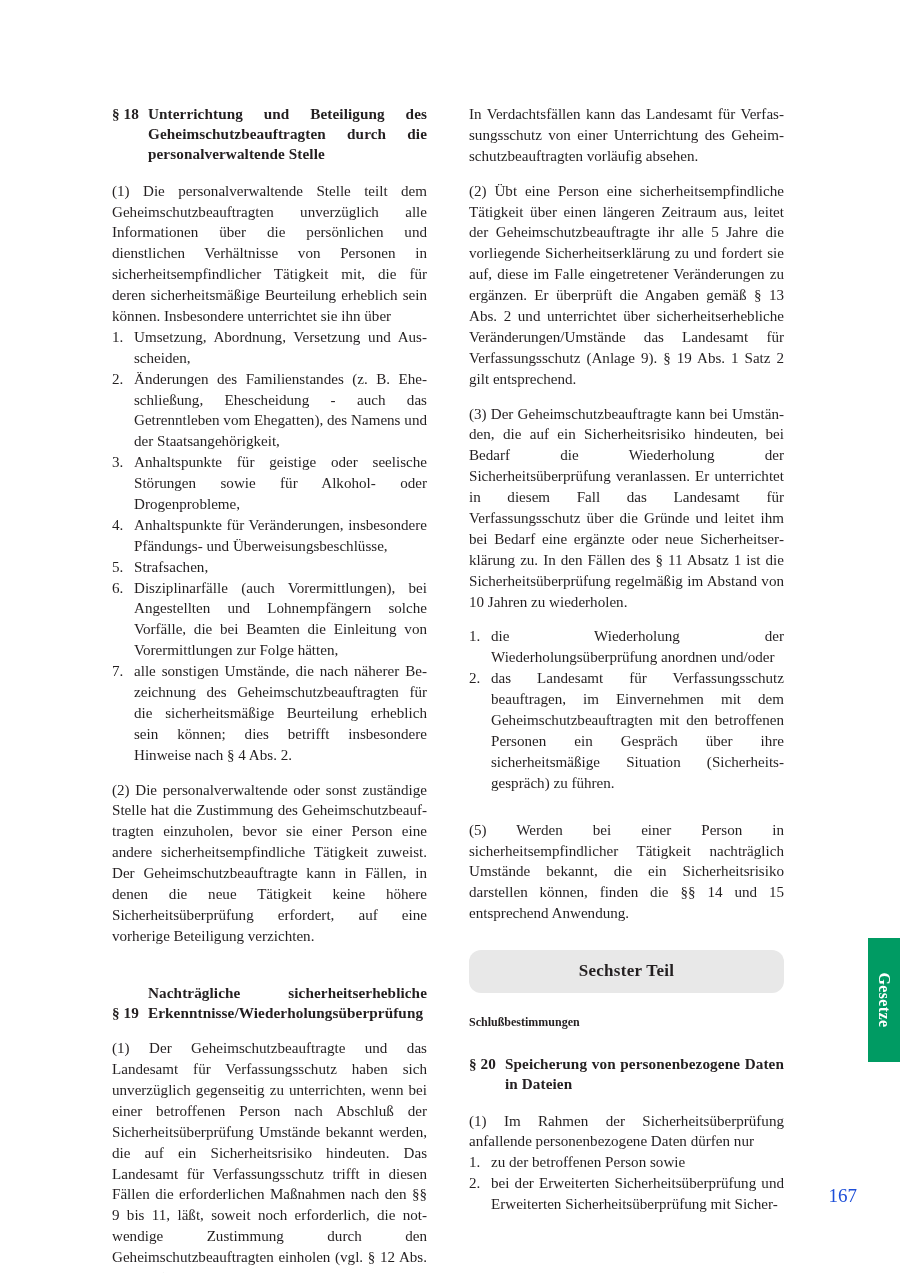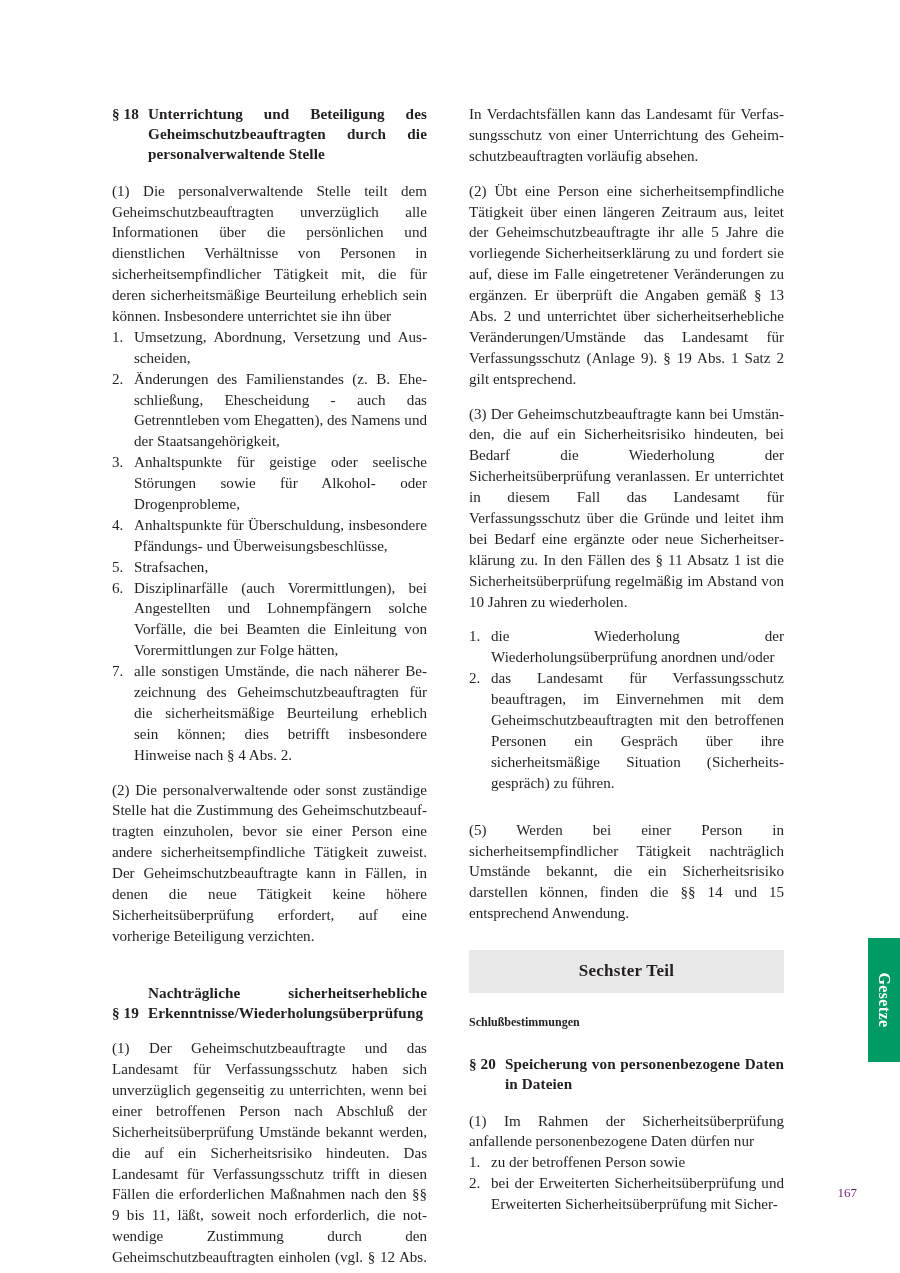--- a/index.html
+++ b/index.html
@@ -97,20 +97,21 @@
 
   
   .part-banner {
     background: #e8e8e8;
     text-align: center;
     font-weight: bold;
     font-size: 17px;
     letter-spacing: 0.3px;
     padding: 11px 0 12px 0;
     margin: 26px 0 22px 0;
+    border-radius: 12px;
   }
 
   .part-sub {
     font-weight: bold;
     font-size: 12px;
     margin: 0 0 24px 0;
   }
 
   
   .index-tab {
@@ -131,22 +132,22 @@
     color: #ffffff;
     font-weight: bold;
     font-size: 16px;
     letter-spacing: 0.4px;
   }
 
   .folio {
     position: absolute;
     right: 43px;
     top: 1185px;
-    font-size: 13px;
-    color: #701a75;
+    font-size: 19px;
+    color: #1d4ed8;
   }
 </style>
 </head>
 <body>
 
 <div class="page">
 
   <div class="columns">
 
     <div class="col">
@@ -166,21 +167,21 @@
         <li>
           <span class="mark">2.</span>
           <span class="txt">Änderungen des Familienstandes (z. B. Ehe­schließung, Ehescheidung - auch das Getrenntle­ben vom Ehegatten), des Namens und der Staats­angehörigkeit,</span>
         </li>
         <li>
           <span class="mark">3.</span>
           <span class="txt">Anhaltspunkte für geistige oder seelische Störun­gen sowie für Alkohol- oder Drogenprobleme,</span>
         </li>
         <li>
           <span class="mark">4.</span>
-          <span class="txt">Anhaltspunkte für Überschuldung, insbesondere Pfändungs- und Überweisungsbeschlüsse,</span>
+          <span class="txt">Anhaltspunkte für Veränderungen, insbesondere Pfändungs- und Überweisungsbeschlüsse,</span>
         </li>
         <li>
           <span class="mark">5.</span>
           <span class="txt">Strafsachen,</span>
         </li>
         <li>
           <span class="mark">6.</span>
           <span class="txt">Disziplinarfälle (auch Vorermittlungen), bei Ange­stellten und Lohnempfängern solche Vorfälle, die bei Beamten die Einleitung von Vorermittlungen zur Folge hätten,</span>
         </li>
         <li>

